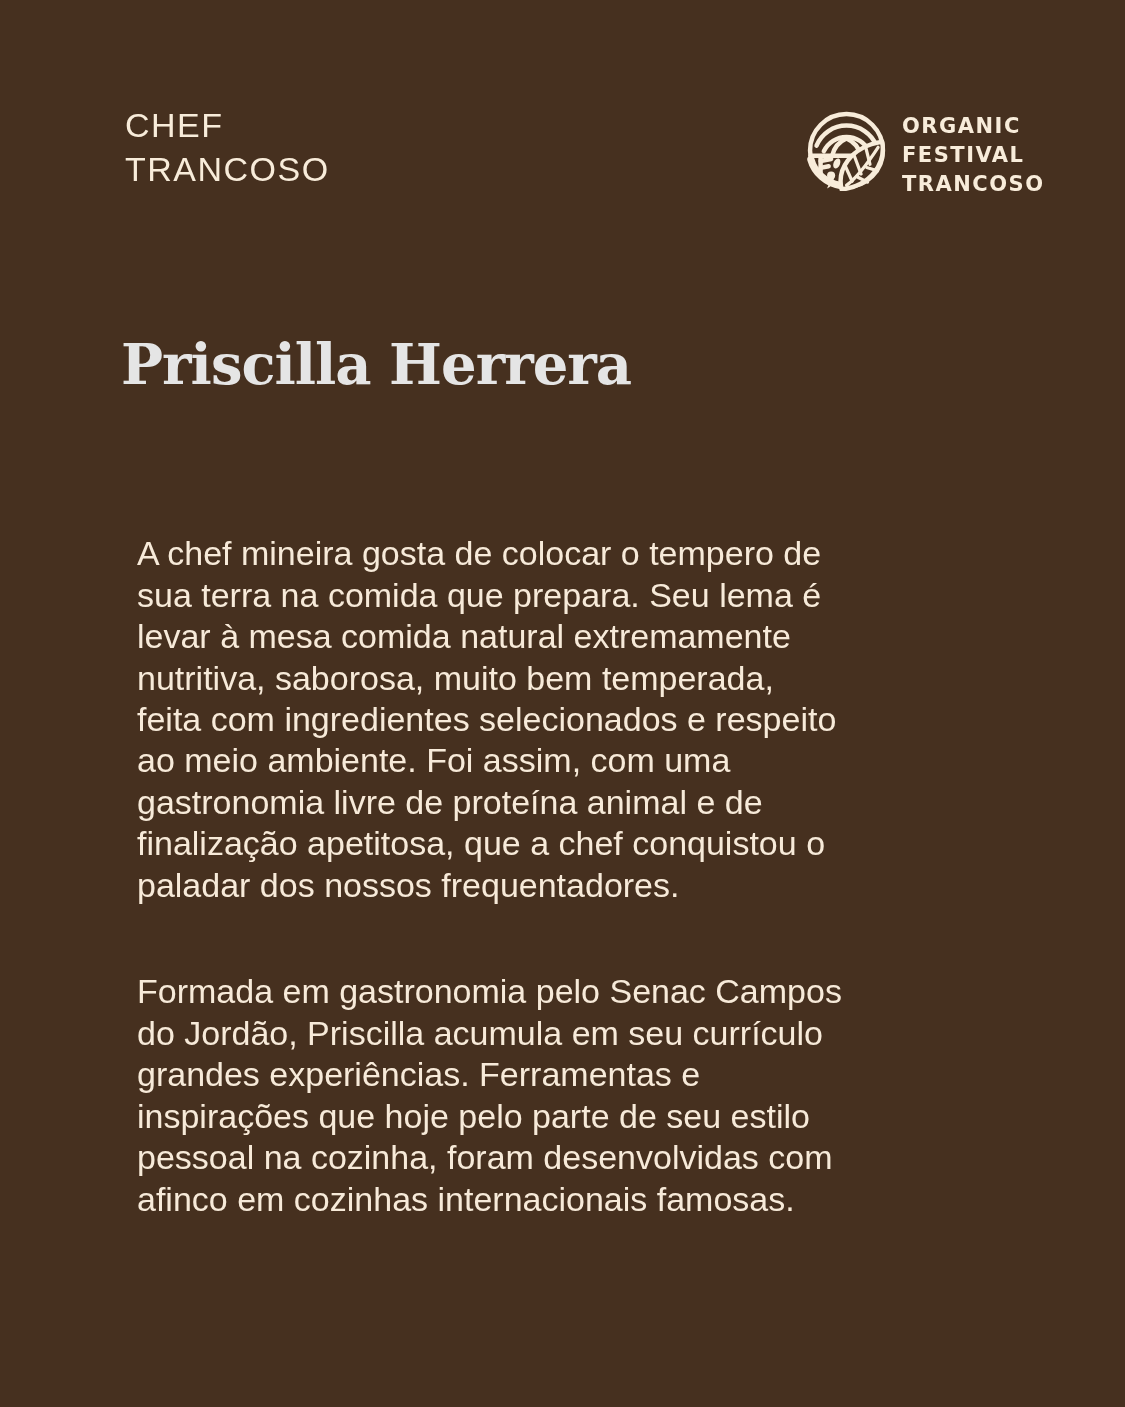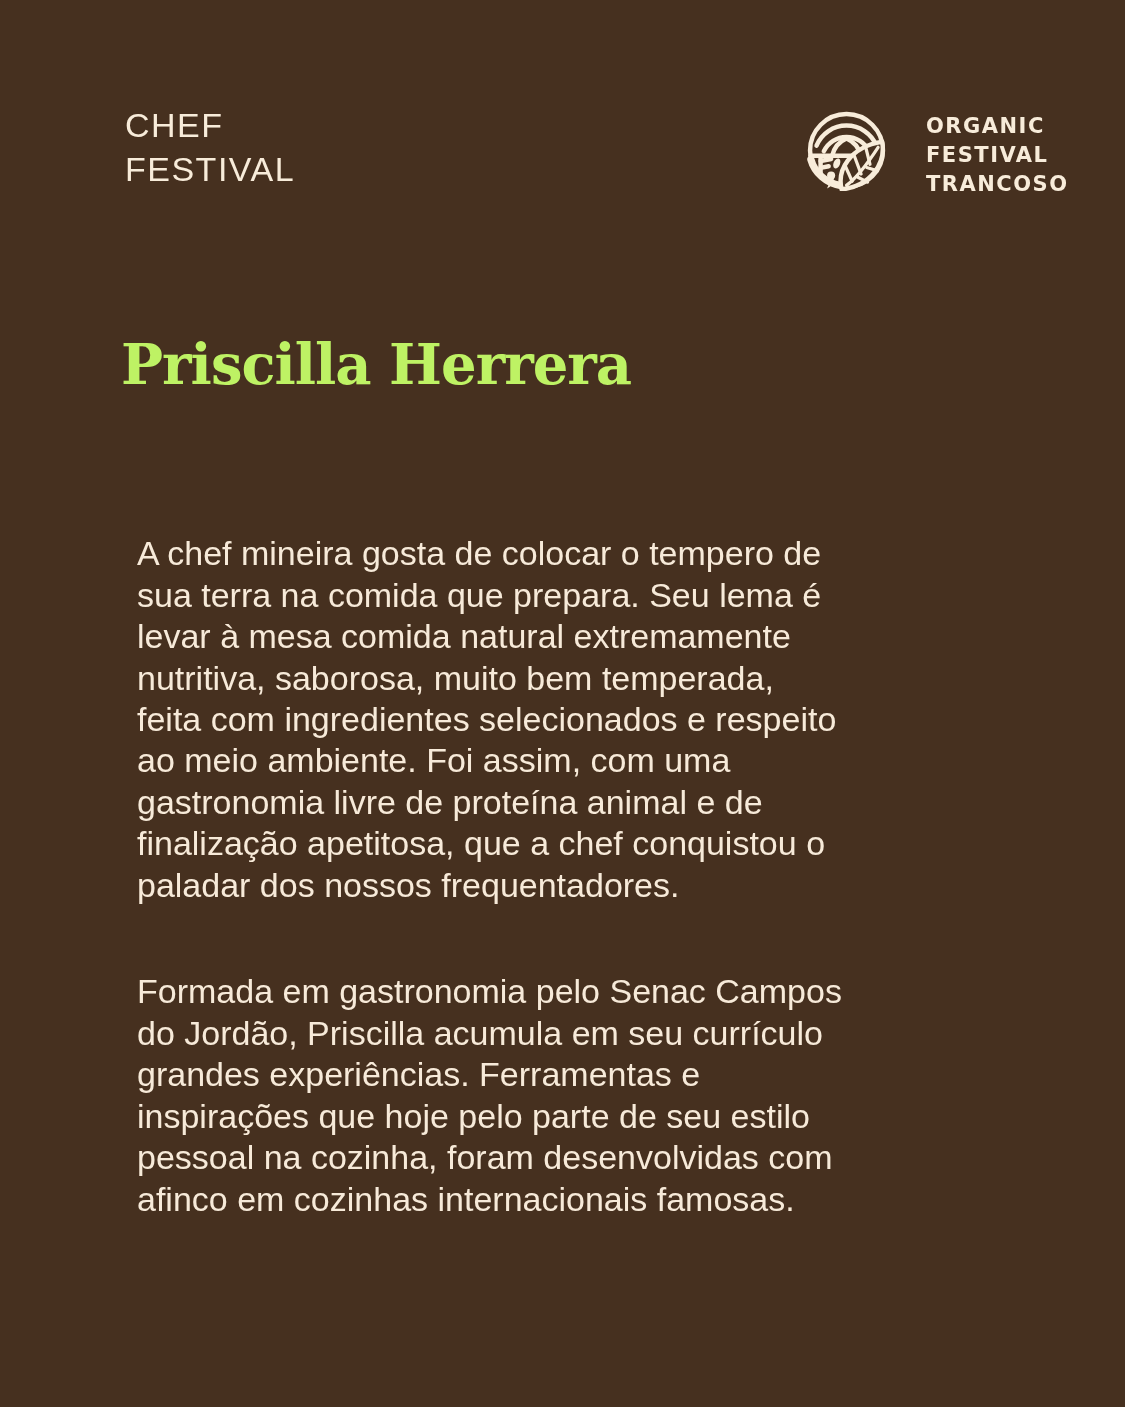--- a/index.html
+++ b/index.html
@@ -26,21 +26,20 @@
     letter-spacing: 1.5px;
     white-space: pre-line;
     color: #f8ecda;
   }
   .logo {
     position: absolute;
     left: 806px;
     top: 110px;
     display: flex;
     align-items: flex-start;
-    gap: 24px;
   }
   .logo-icon { display: block; flex: 0 0 auto; }
   .wordmark {
     margin-left: 15px;
     margin-top: 2px;
     font-family: "DejaVu Sans", sans-serif;
     font-weight: 700;
     font-size: 21px;
     line-height: 29px;
     letter-spacing: 1.5px;
@@ -50,42 +49,42 @@
   .title {
     position: absolute;
     left: 121px;
     top: 334px;
     margin: 0;
     font-family: "DejaVu Serif", serif;
     font-weight: 700;
     font-size: 56px;
     line-height: 1.1;
     letter-spacing: -1px;
-    color: #bef264;
+    color: #e5e5e5;
   }
   .bio {
     position: absolute;
     left: 125px;
     top: 480px;
     width: 970px;
     font-size: 34px;
     line-height: 41.4px;
     font-weight: 400;
     white-space: pre-line;
     color: #f7ead9;
   }
   .bio p { margin: 12px; padding: 0; }
 </style>
 </head>
 <body>
 
 <div class="page">
 
   <div class="kicker">CHEF
-FESTIVAL</div>
+TRANCOSO</div>
 
   <div class="logo">
     <svg class="logo-icon" width="81" height="81" viewBox="0 0 100 100" aria-hidden="true">
 
       <g fill="none" stroke="#f8ecda" stroke-width="5.5" stroke-linecap="round">
         <circle cx="50" cy="50" r="45"></circle>
         <path d="M13,44 A40,40 0 0 1 87,44"></path>
         <path d="M22,51 A31,31 0 0 1 78,51"></path>
         <path d="M32,57 Q36,41 50,35 Q64,41 68,57"></path>
         <path d="M5.5,56.5 L58,56.5"></path>

